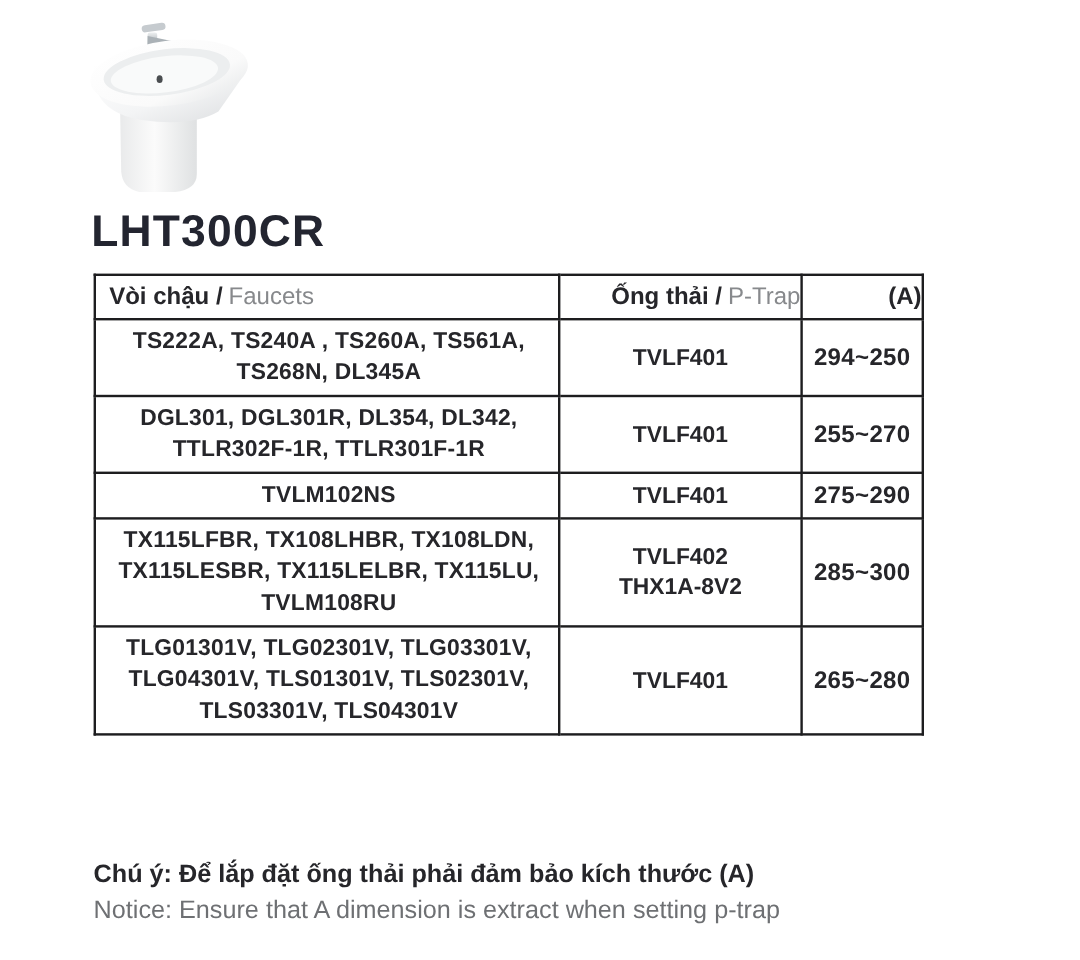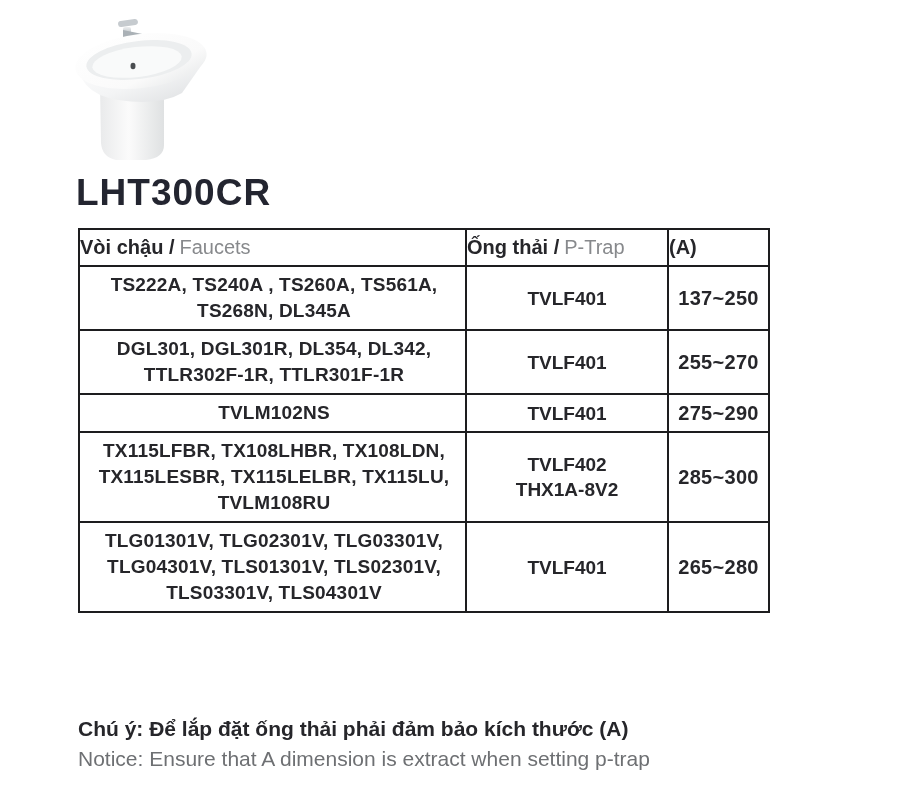--- a/index.html
+++ b/index.html
@@ -54,23 +54,24 @@
   col.c-a       { width: 101px; }
 
   tr.hdr { height: 37px; }
   tr.h-md { height: 62px; }
   tr.h-sm { height: 38px; }
   tr.h-lg { height: 84px; }
   tr.h-lg2 { height: 80px; }
 
   th.col-faucets {
     text-align: left;
+    padding-left: 11px;
     font-weight: normal;
   }
-  th.col-ptrap, th.col-a { text-align: left; font-weight: normal; }
+  th.col-ptrap, th.col-a { text-align: right; font-weight: normal; }
   .hdr-primary {
     font-weight: bold;
     font-size: 20px;
     color: #26262a;
   }
   .hdr-secondary {
     font-weight: normal;
     font-size: 20px;
     color: #87898c;
     margin-left: 5px;
@@ -192,21 +193,21 @@
         </th>
         <th class="col-a">
           <span class="hdr-primary">(A)</span>
         </th>
       </tr>
     </thead>
     <tbody>
       <tr class="h-md">
         <td class="cell-faucets">TS222A, TS240A , TS260A, TS561A, TS268N, DL345A</td>
         <td class="cell-ptrap">TVLF401</td>
-        <td class="cell-a">137~250</td>
+        <td class="cell-a">294~250</td>
       </tr>
       <tr class="h-md">
         <td class="cell-faucets">DGL301, DGL301R, DL354, DL342, TTLR302F-1R, TTLR301F-1R</td>
         <td class="cell-ptrap">TVLF401</td>
         <td class="cell-a">255~270</td>
       </tr>
       <tr class="h-sm">
         <td class="cell-faucets">TVLM102NS</td>
         <td class="cell-ptrap">TVLF401</td>
         <td class="cell-a">275~290</td>

